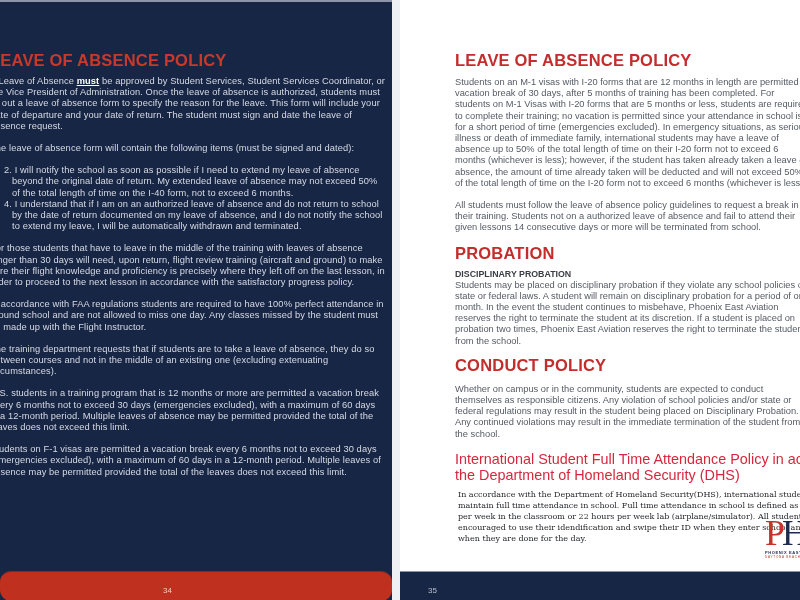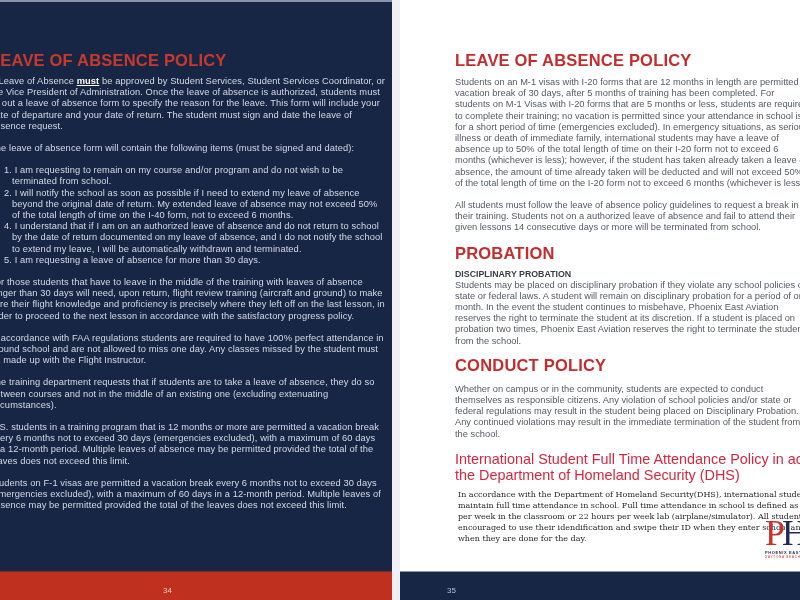--- a/index.html
+++ b/index.html
@@ -25,21 +25,21 @@
       font-weight: bold; letter-spacing: 0.2px;
     }
     .left-content p { margin: 0 0 11px 0; }
     .left-content u { color: #ffffff; font-weight: bold; }
     .left-content ol { margin: 0 0 11px 0; padding-left: 14px; list-style: none; }
     .left-content li { margin: 0; padding-left: 8px; text-indent: -8px; }
     .left-content li .num { display: inline-block; width: 8px; text-indent: 0; }
 
     .left-footer {
       position: absolute; left: 0; top: 571px; width: 392px; height: 29px;
-      background: #c0301f; border-top: 1px solid #7d2b2b;
+      background: #c0301f; border-top: 1px solid #7d2b2b; border-radius: 11px;
     }
     .left-footer .pagenum {
       position: absolute; left: 163px; top: 14px; color: #f4c9c2; font-size: 8px;
     }
 
     .right-content {
       position: absolute; left: 55px; top: 50px; width: 355px;
       color: #555a64; font-size: 9.3px; line-height: 11.2px;
     }
     .right-content h1 {
@@ -66,37 +66,35 @@
     .logo .p { color: #c8322a; }
     .logo .h { color: #1d2a4f; }
     .logo .tag { font-size: 4px; color: #1d2a4f; letter-spacing: 0.6px; font-weight: bold; margin-top: 2px; white-space: nowrap; }
     .logo .tag2 { font-size: 3px; color: #c8322a; letter-spacing: 0.8px; white-space: nowrap; }
 
     .right-footer {
     position: absolute; left: 0; top: 571px; width: 400px; height: 29px; background: #182646;
       border-top: 1px solid #8d95aa;
     }
     .right-footer .pagenum {
-      position: absolute; left: 28px; top: 14px; color: #b8bfd0; font-size: 8px; margin-left: 19px;
+      position: absolute; left: 28px; top: 14px; color: #b8bfd0; font-size: 8px;
     }
   </style>
 </head>
 <body>
 
 <div id="page-left" class="page">
   <div class="left-top-border"></div>
   <div class="left-content">
     <h1>LEAVE OF ABSENCE POLICY</h1>
     <p><span>A Leave of Absence </span><u>must</u><span> be approved by Student Services, Student Services Coordinator, or the Vice President of Administration. Once the leave of absence is authorized, students must fill out a leave of absence form to specify the reason for the leave. This form will include your date of departure and your date of return. The student must sign and date the leave of absence request.</span></p>
     <p style="margin-bottom:11px;">The leave of absence form will contain the following items (must be signed and dated):</p>
     <ol>
-      <li><span class="num">1.</span> <span>I am requesting to remain on my course and/or program and do not wish to be terminated from school.</span></li>
       <li><span class="num">2.</span> <span>I will notify the school as soon as possible if I need to extend my leave of absence beyond the original date of return. My extended leave of absence may not exceed 50% of the total length of time on the I-40 form, not to exceed 6 months.</span></li>
       <li><span class="num">4.</span> <span>I understand that if I am on an authorized leave of absence and do not return to school by the date of return documented on my leave of absence, and I do not notify the school to extend my leave, I will be automatically withdrawn and terminated.</span></li>
-      <li><span class="num">5.</span> <span>I am requesting a leave of absence for more than 30 days.</span></li>
     </ol>
     <p>For those students that have to leave in the middle of the training with leaves of absence longer than 30 days will need, upon return, flight review training (aircraft and ground) to make sure their flight knowledge and proficiency is precisely where they left off on the last lesson, in order to proceed to the next lesson in accordance with the satisfactory progress policy.</p>
     <p>In accordance with FAA regulations students are required to have 100% perfect attendance in ground school and are not allowed to miss one day. Any classes missed by the student must be made up with the Flight Instructor.</p>
     <p>The training department requests that if students are to take a leave of absence, they do so between courses and not in the middle of an existing one (excluding extenuating circumstances).</p>
     <p>U.S. students in a training program that is 12 months or more are permitted a vacation break every 6 months not to exceed 30 days (emergencies excluded), with a maximum of 60 days in a 12-month period. Multiple leaves of absence may be permitted provided the total of the leaves does not exceed this limit.</p>
     <p>Students on F-1 visas are permitted a vacation break every 6 months not to exceed 30 days (emergencies excluded), with a maximum of 60 days in a 12-month period. Multiple leaves of absence may be permitted provided the total of the leaves does not exceed this limit.</p>
   </div>
   <div class="left-footer">
     <span class="pagenum">34</span>
   </div>

